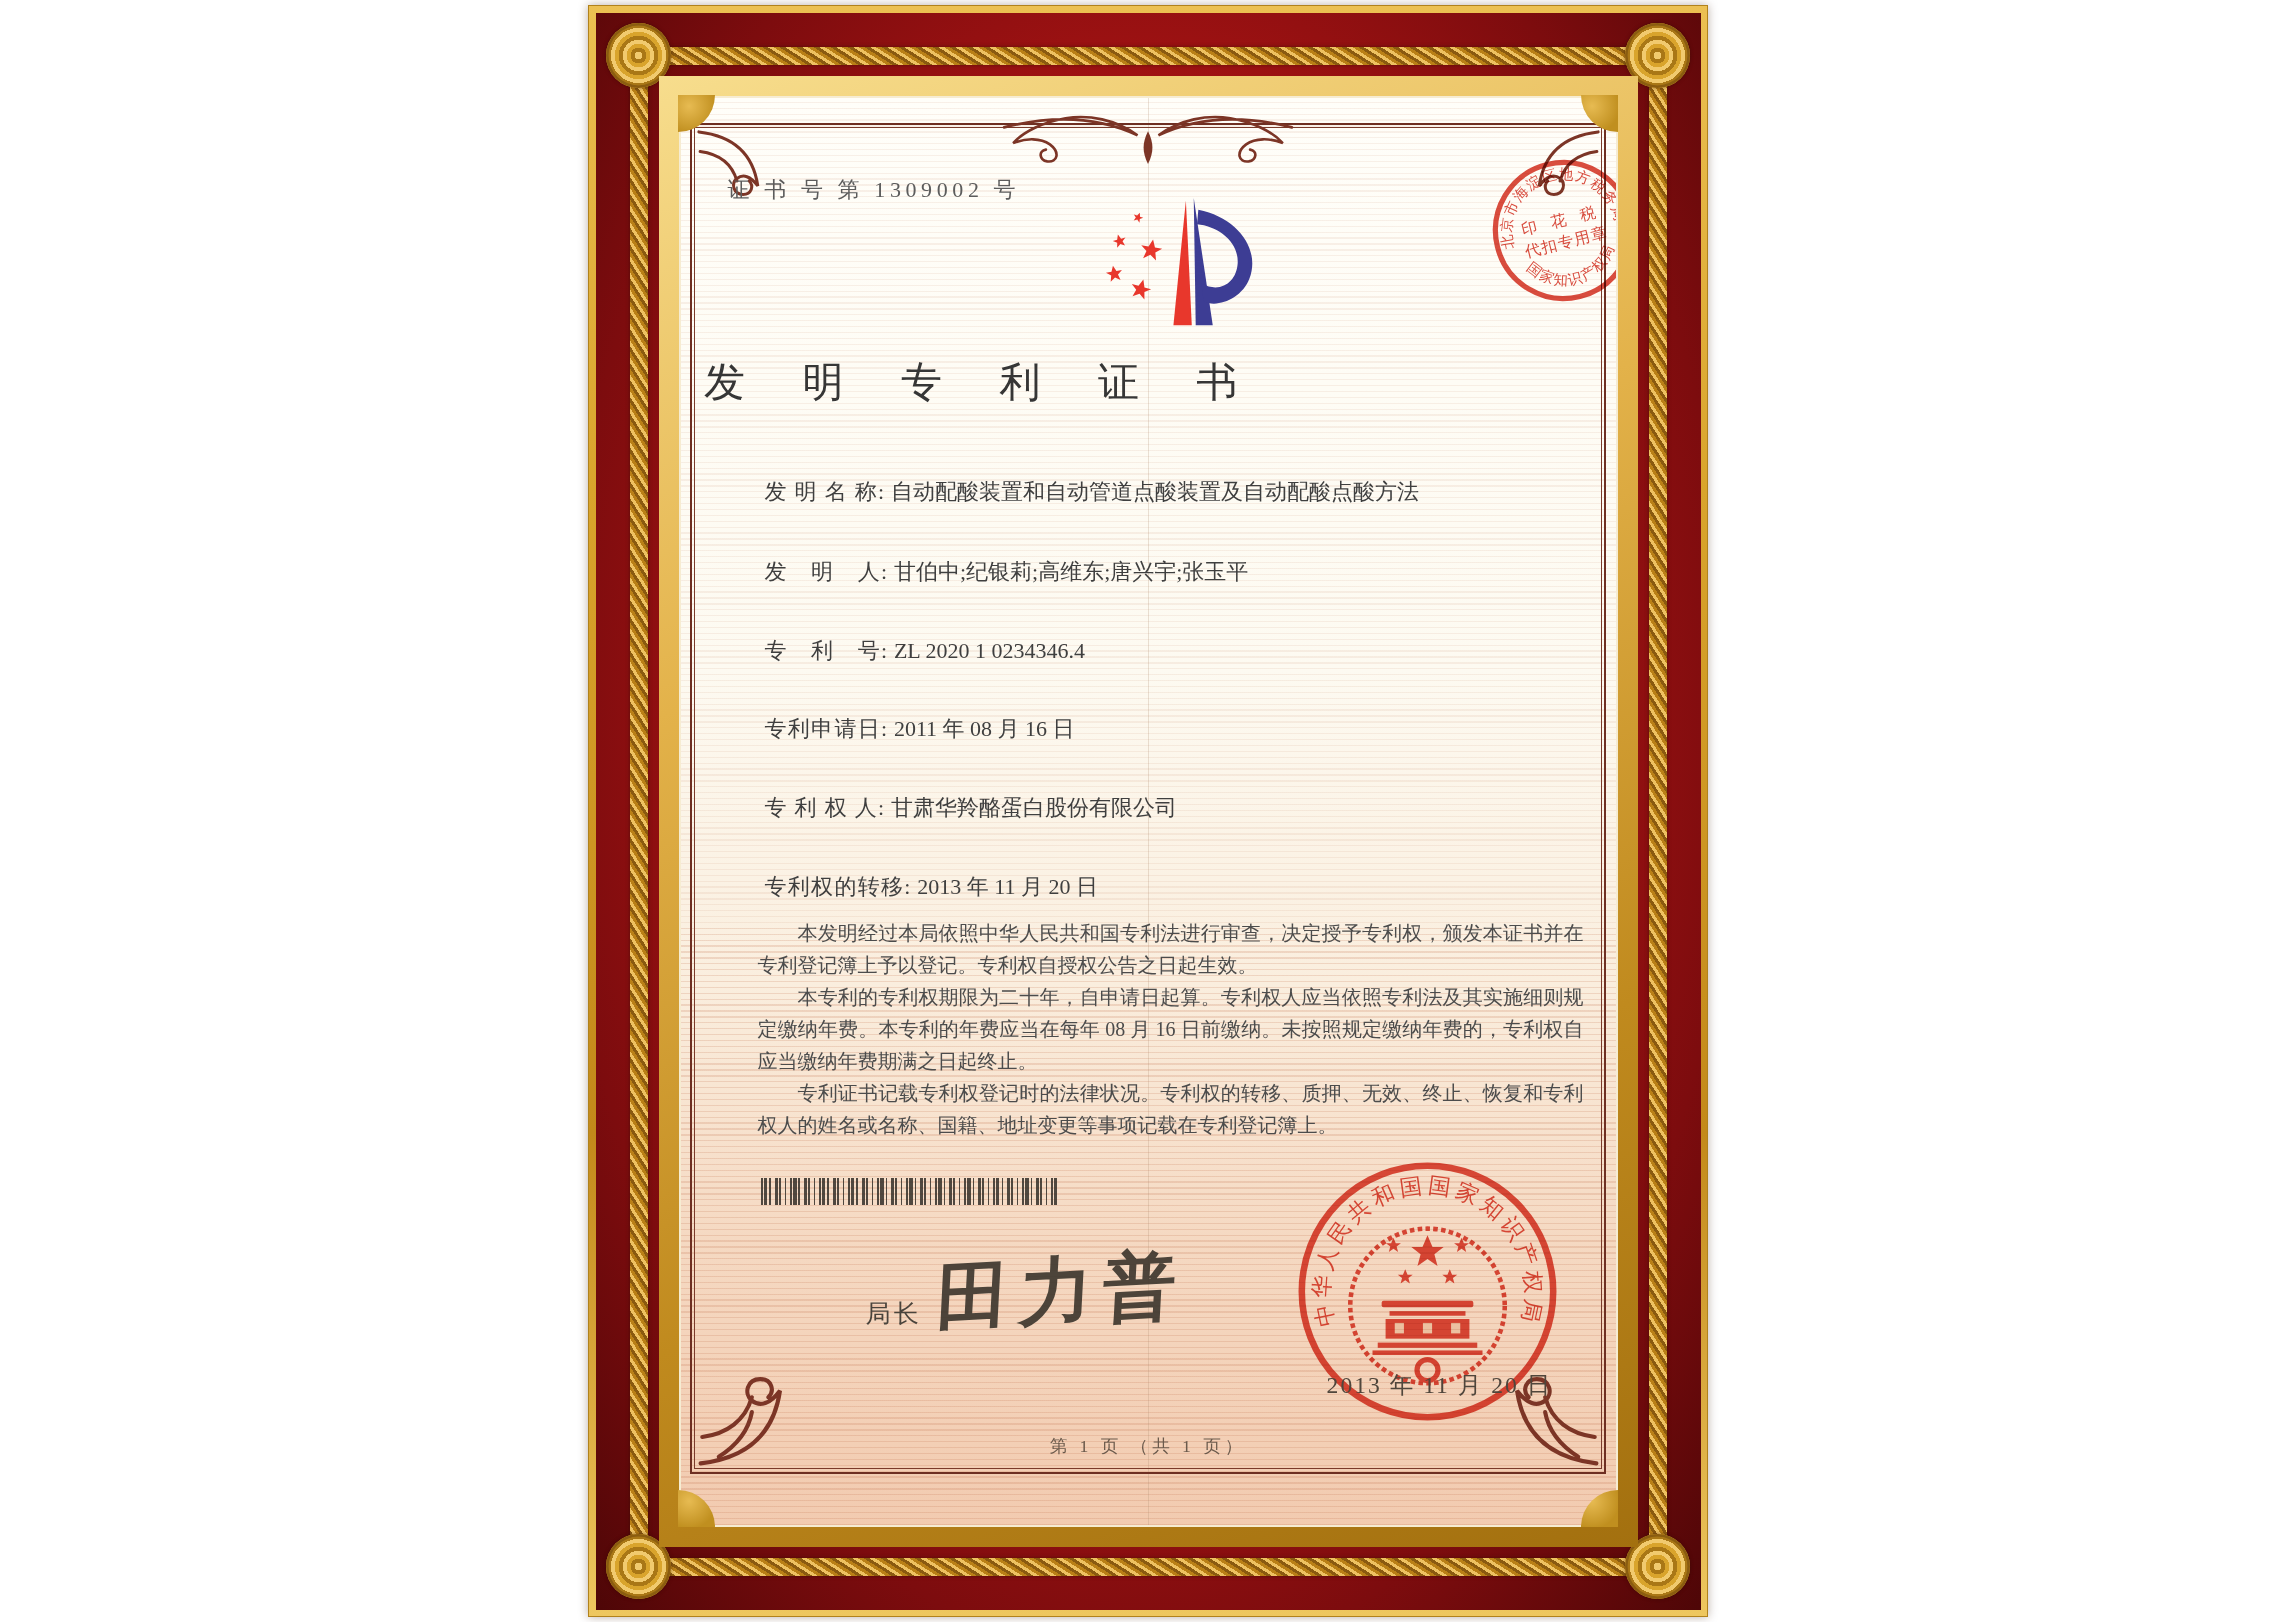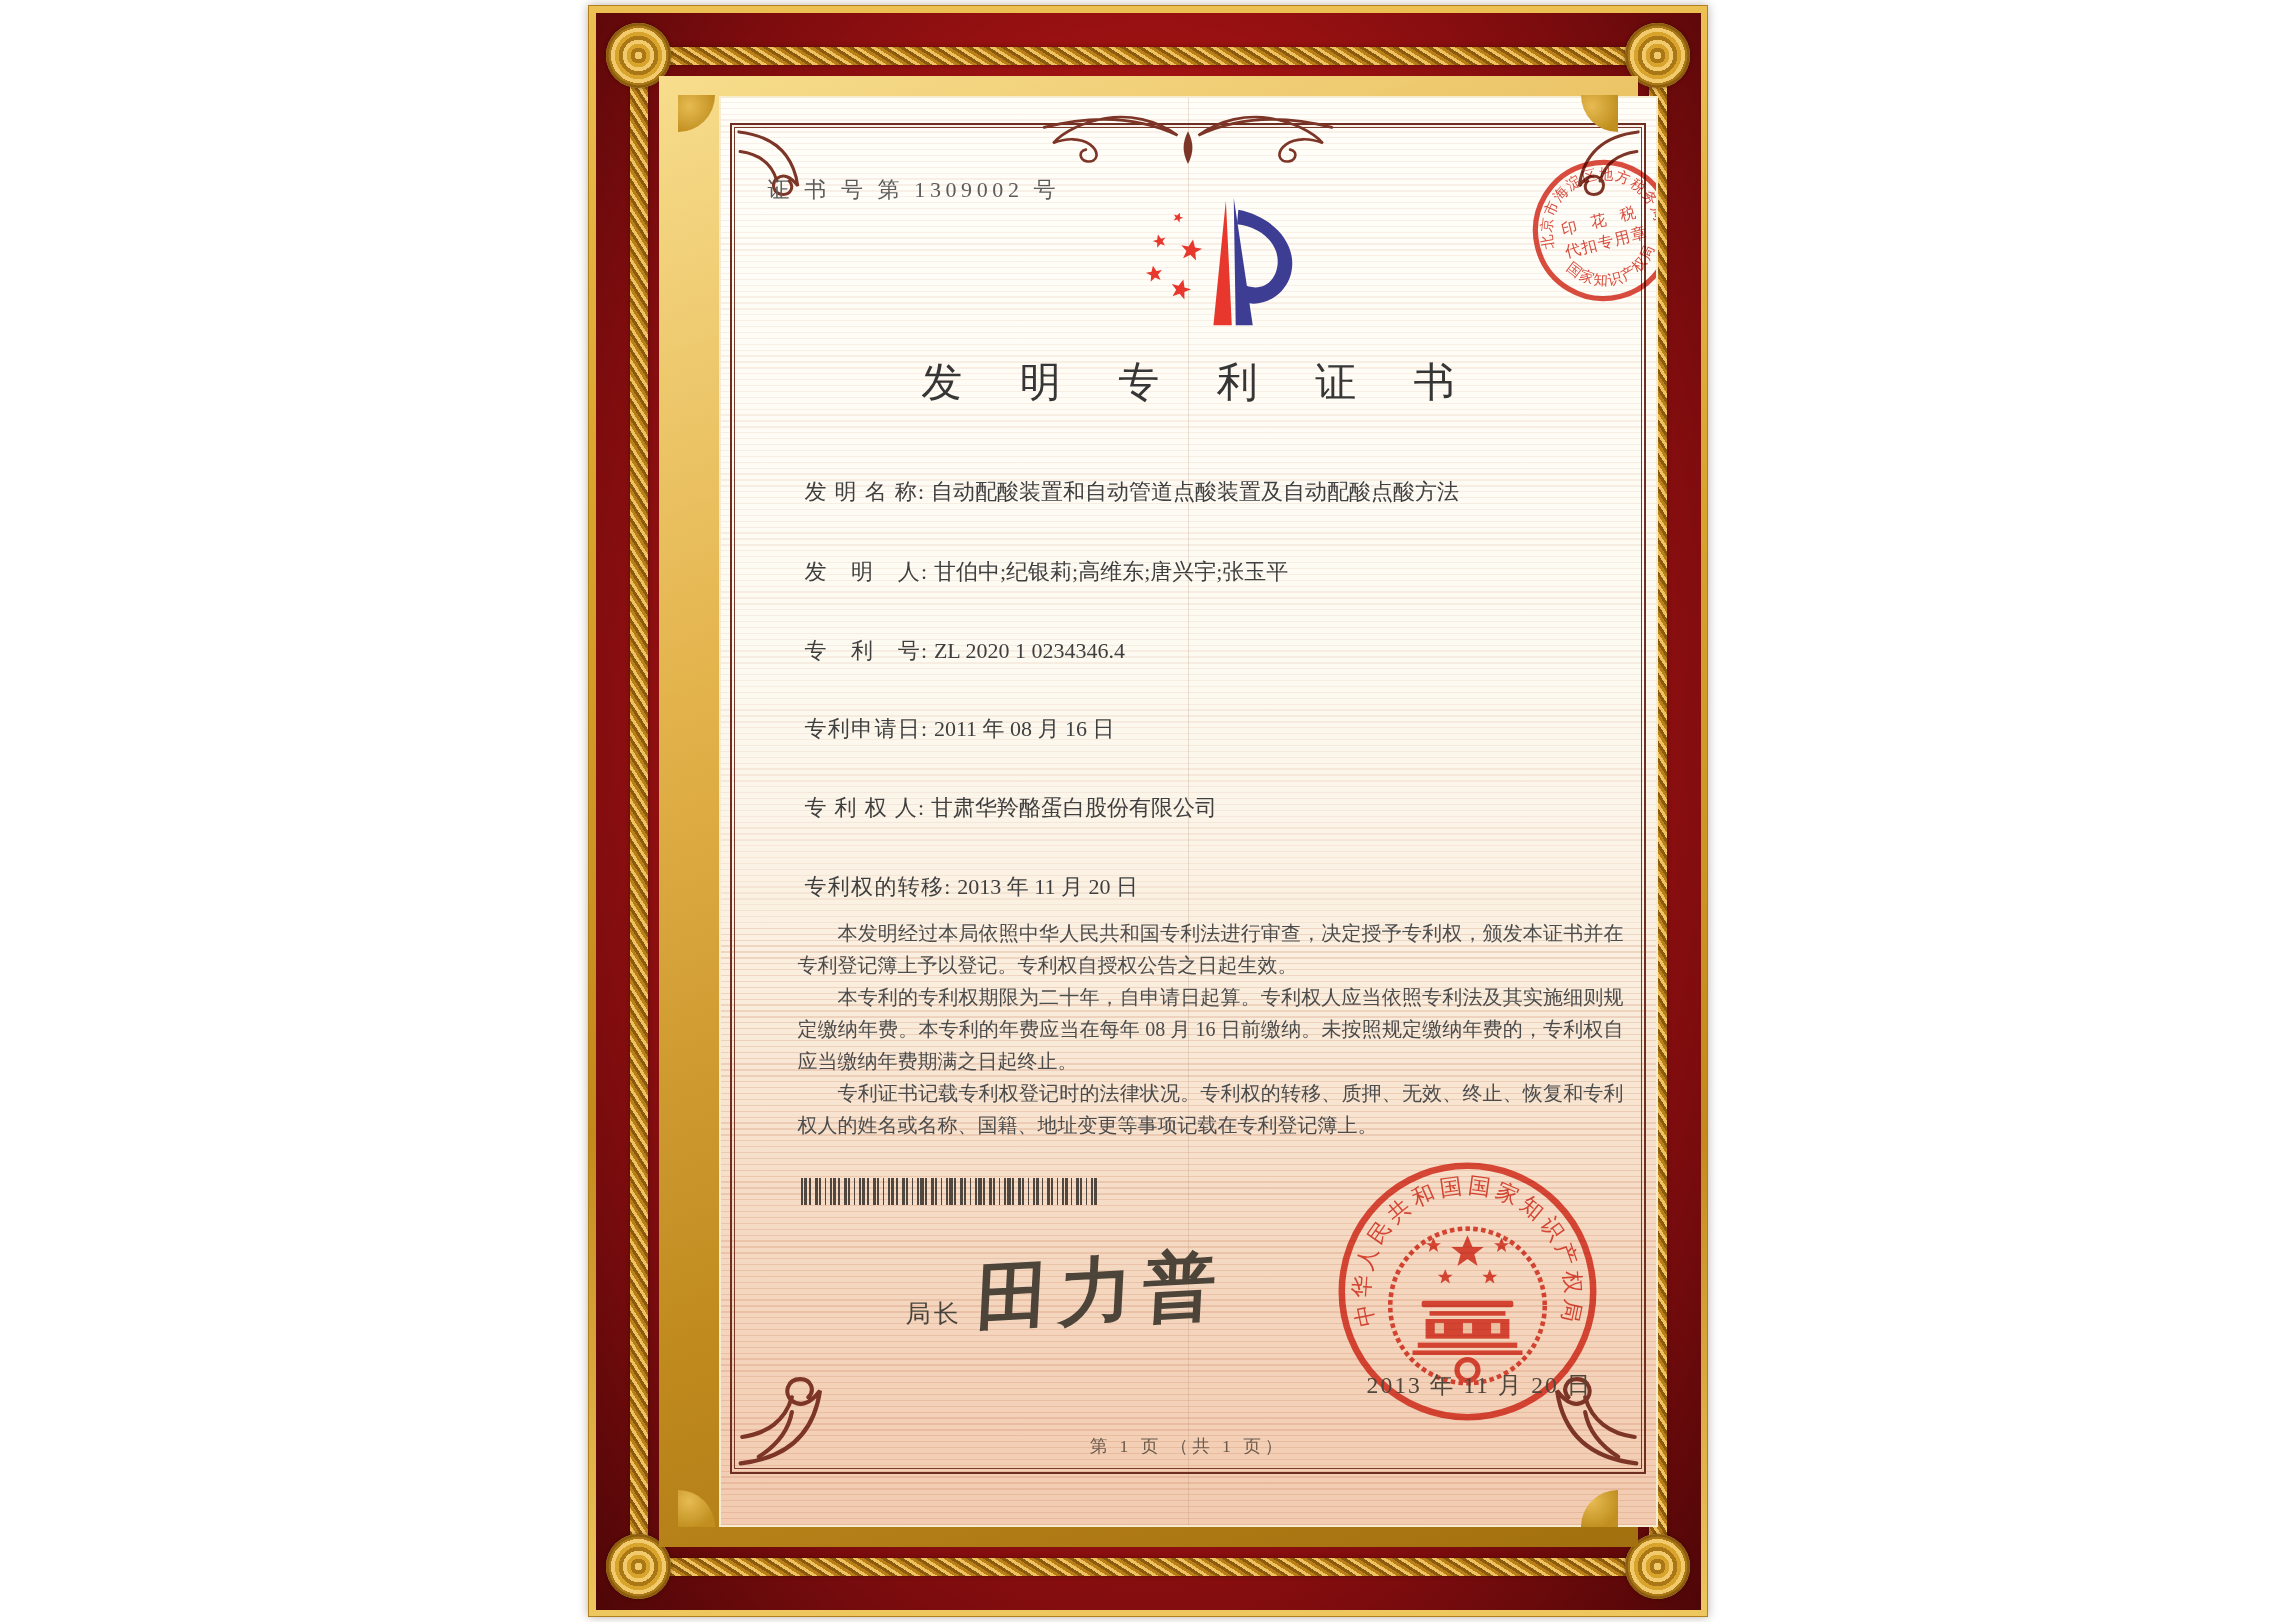--- a/index.html
+++ b/index.html
@@ -22,29 +22,29 @@
         background:linear-gradient(160deg,#f7dd8d,#e3b24a 35%,#c08a1e 70%,#a3700f);}
   .scallop{position:absolute;width:37px;height:37px;background:radial-gradient(circle at 30% 30%,#e7bb52,#c08f1f 75%);z-index:5;}
   .scallop.tl{left:19.6px;top:19.6px;border-bottom-right-radius:100%;}
   .scallop.tr{right:19.6px;top:19.6px;border-bottom-left-radius:100%;}
   .scallop.bl{left:19.6px;bottom:19.6px;border-top-right-radius:100%;}
   .scallop.br{right:19.6px;bottom:19.6px;border-top-left-radius:100%;}
   .paper{position:relative;width:100%;height:100%;box-sizing:border-box;overflow:hidden;
         background:
           repeating-linear-gradient(0deg, rgba(190,115,80,0.10) 0 1.3px, rgba(0,0,0,0) 1.3px 5.9px),
           linear-gradient(180deg,#fffef9 0%,#fdfaf1 40%,#faeede 62%,#f5d9c2 80%,#f2cbb0 100%);
-        box-shadow:0 0 0 2px #f6ecd2;margin-left:40px;}
+        box-shadow:0 0 0 2px #f6ecd2;}
   .pink-zone{position:absolute;left:0;right:0;top:58%;bottom:0;
         background:repeating-linear-gradient(0deg, rgba(200,115,80,0.12) 0 1.3px, rgba(0,0,0,0) 1.3px 5.9px);}
   .fold{position:absolute;left:50%;top:0;bottom:0;width:1.3px;background:rgba(170,140,110,.25);}
   .inner-border{position:absolute;left:9.2px;right:9.2px;top:25px;bottom:51px;border:2px solid #6e2f22;}
   .inner-border::after{content:'';position:absolute;inset:2.6px;border:0.7px solid #7a3a2a;}
   .flourish{position:absolute;color:#7c3526;}
   .cert-no{position:absolute;left:47px;top:77px;font-size:22px;letter-spacing:4.6px;color:#5c5c5c;}
-  .title{position:absolute;left:0;right:0;top:257px;text-align:center;font-size:41px;letter-spacing:23.6px;
+  .title{position:absolute;left:0;right:0;top:257px;text-align:left;font-size:41px;letter-spacing:23.6px;
          color:#363636;font-weight:500;text-indent:23.6px;}
   .field{position:absolute;left:84px;font-size:22px;color:#3f3f3f;white-space:pre;line-height:31px;}
   .field .lab{letter-spacing:1.3px;}
   .paras{position:absolute;left:77px;top:819px;width:826px;font-size:20px;line-height:32px;
          color:#4c4c4c;text-align:justify;}
   .paras p{margin:0;text-indent:2em;}
   .barcode{position:absolute;left:80px;top:1080px;width:296px;height:27.5px;opacity:.85;
      background:repeating-linear-gradient(90deg,
        #332e28 0 2px, transparent 2px 3.3px, #332e28 3.3px 6.5px, transparent 6.5px 8.5px,
        #332e28 8.5px 9.8px, transparent 9.8px 13.7px, #332e28 13.7px 17px, transparent 17px 18.3px,

